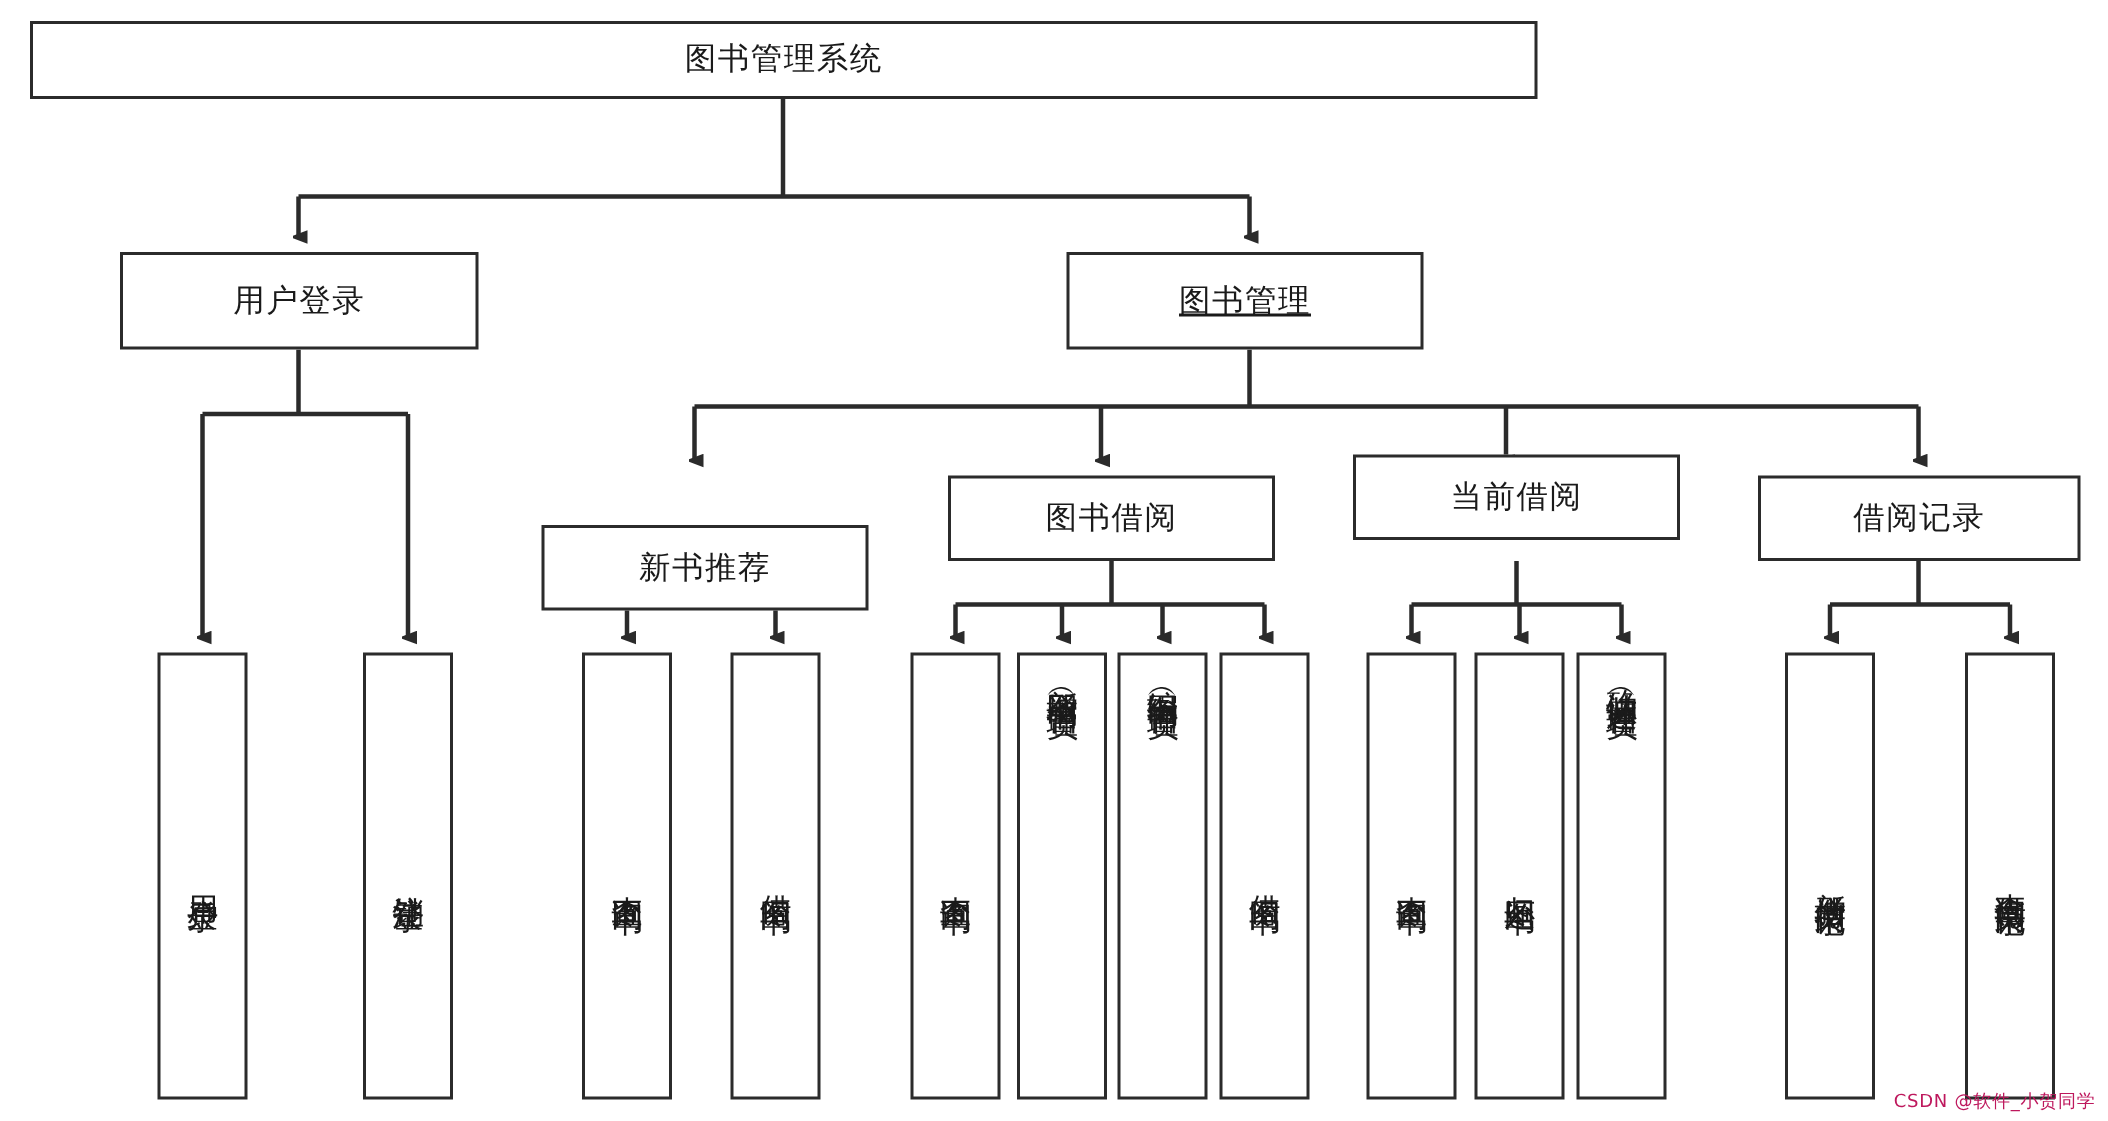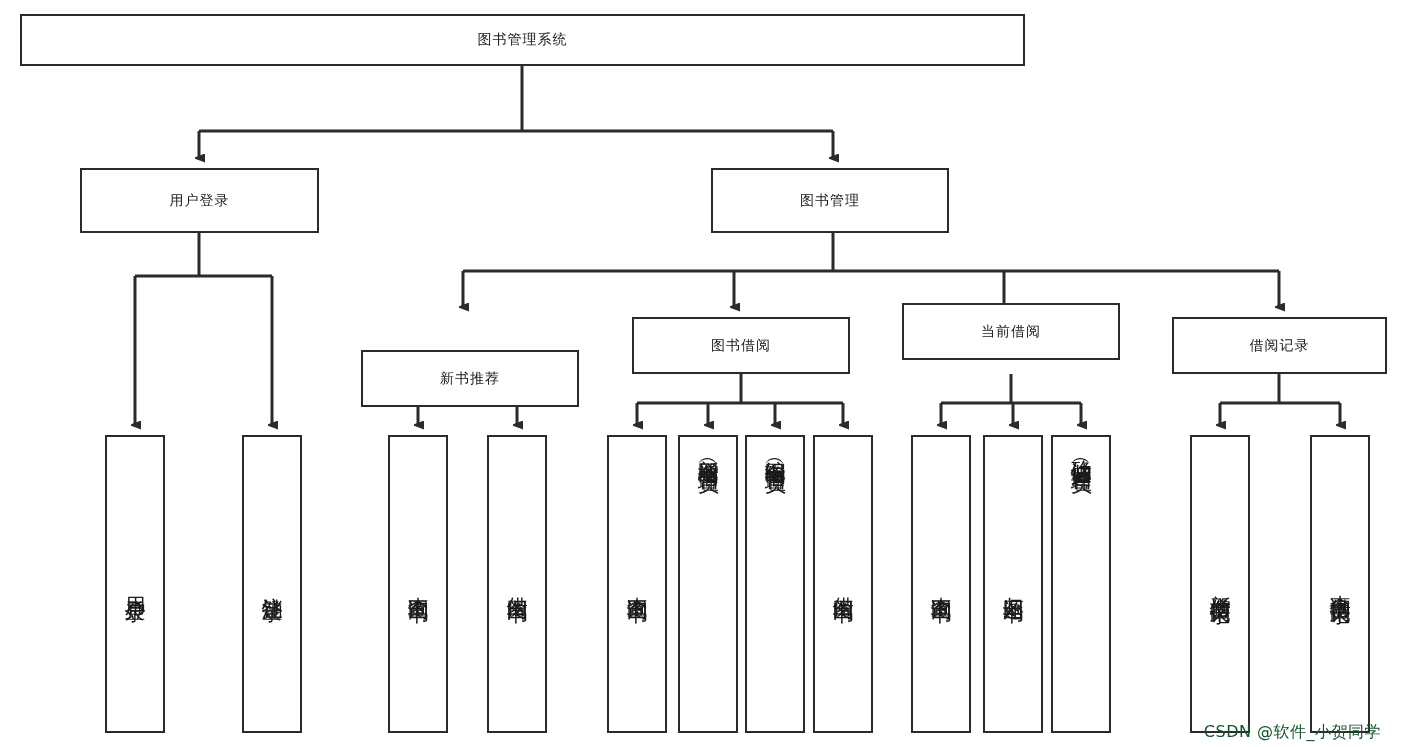--- a/index.html
+++ b/index.html
@@ -26,21 +26,21 @@
     position: absolute;
     box-sizing: border-box;
     border: 2px solid #2b2b2b;
     background: #ffffff;
     display: flex;
     align-items: center;
     justify-content: center;
     color: #1a1a1a;
   }
   .node.horiz .label {
-    font-size: 14px;
+    font-size: 21px;
     line-height: 1.1;
     letter-spacing: 1px;
     white-space: nowrap;
   }
   .node.vert {
     align-items: flex-start;
     justify-content: center;
     padding-top: 6px;
   }
   .node.vert .label {
@@ -50,24 +50,24 @@
     line-height: 1.35;
     letter-spacing: 2px;
     white-space: nowrap;
   }
   .node.vert.center {
     align-items: center;
     padding-top: 0;
   }
   .watermark {
     position: absolute;
-    right: 24px;
+    right: 8px;
     bottom: 4px;
-    font-size: 16px;
-    color: #14532d;
+    font-size: 12px;
+    color: #be185d;
     white-space: nowrap;
     letter-spacing: 0.5px;
   }
 </style>
 </head>
 <body>
 
 <div id="canvas">
 
   <svg id="wires" viewBox="0 0 1405 747" xmlns="http://www.w3.org/2000/svg">
@@ -123,21 +123,21 @@
     </g>
   </svg>
 
   <div class="node horiz" id="n-root" style="left: 20px; top: 14px; width: 1005px; height: 52px;">
     <span class="label">图书管理系统</span>
   </div>
 
   <div class="node horiz" id="n-l2-0" style="left: 80px; top: 168px; width: 239px; height: 65px;">
     <span class="label">用户登录</span>
   </div>
-  <div class="node horiz" id="n-l2-1" style="left: 711px; top: 168px; width: 238px; height: 65px;">
+  <div class="node horiz" id="n-l2-1" style="left: 711px; top: 168px; width: 238px; height: 65px; text-decoration: underline;">
     <span class="label">图书管理</span>
   </div>
 
   <div class="node horiz" id="n-l3-0" style="left: 361px; top: 317px; width: 218px; height: 57px; margin-top: 33px;">
     <span class="label">新书推荐</span>
   </div>
   <div class="node horiz" id="n-l3-1" style="left: 632px; top: 317px; width: 218px; height: 57px; text-align: right;">
     <span class="label">图书借阅</span>
   </div>
   <div class="node horiz" id="n-l3-2" style="left: 902px; top: 303px; width: 218px; height: 57px;">

